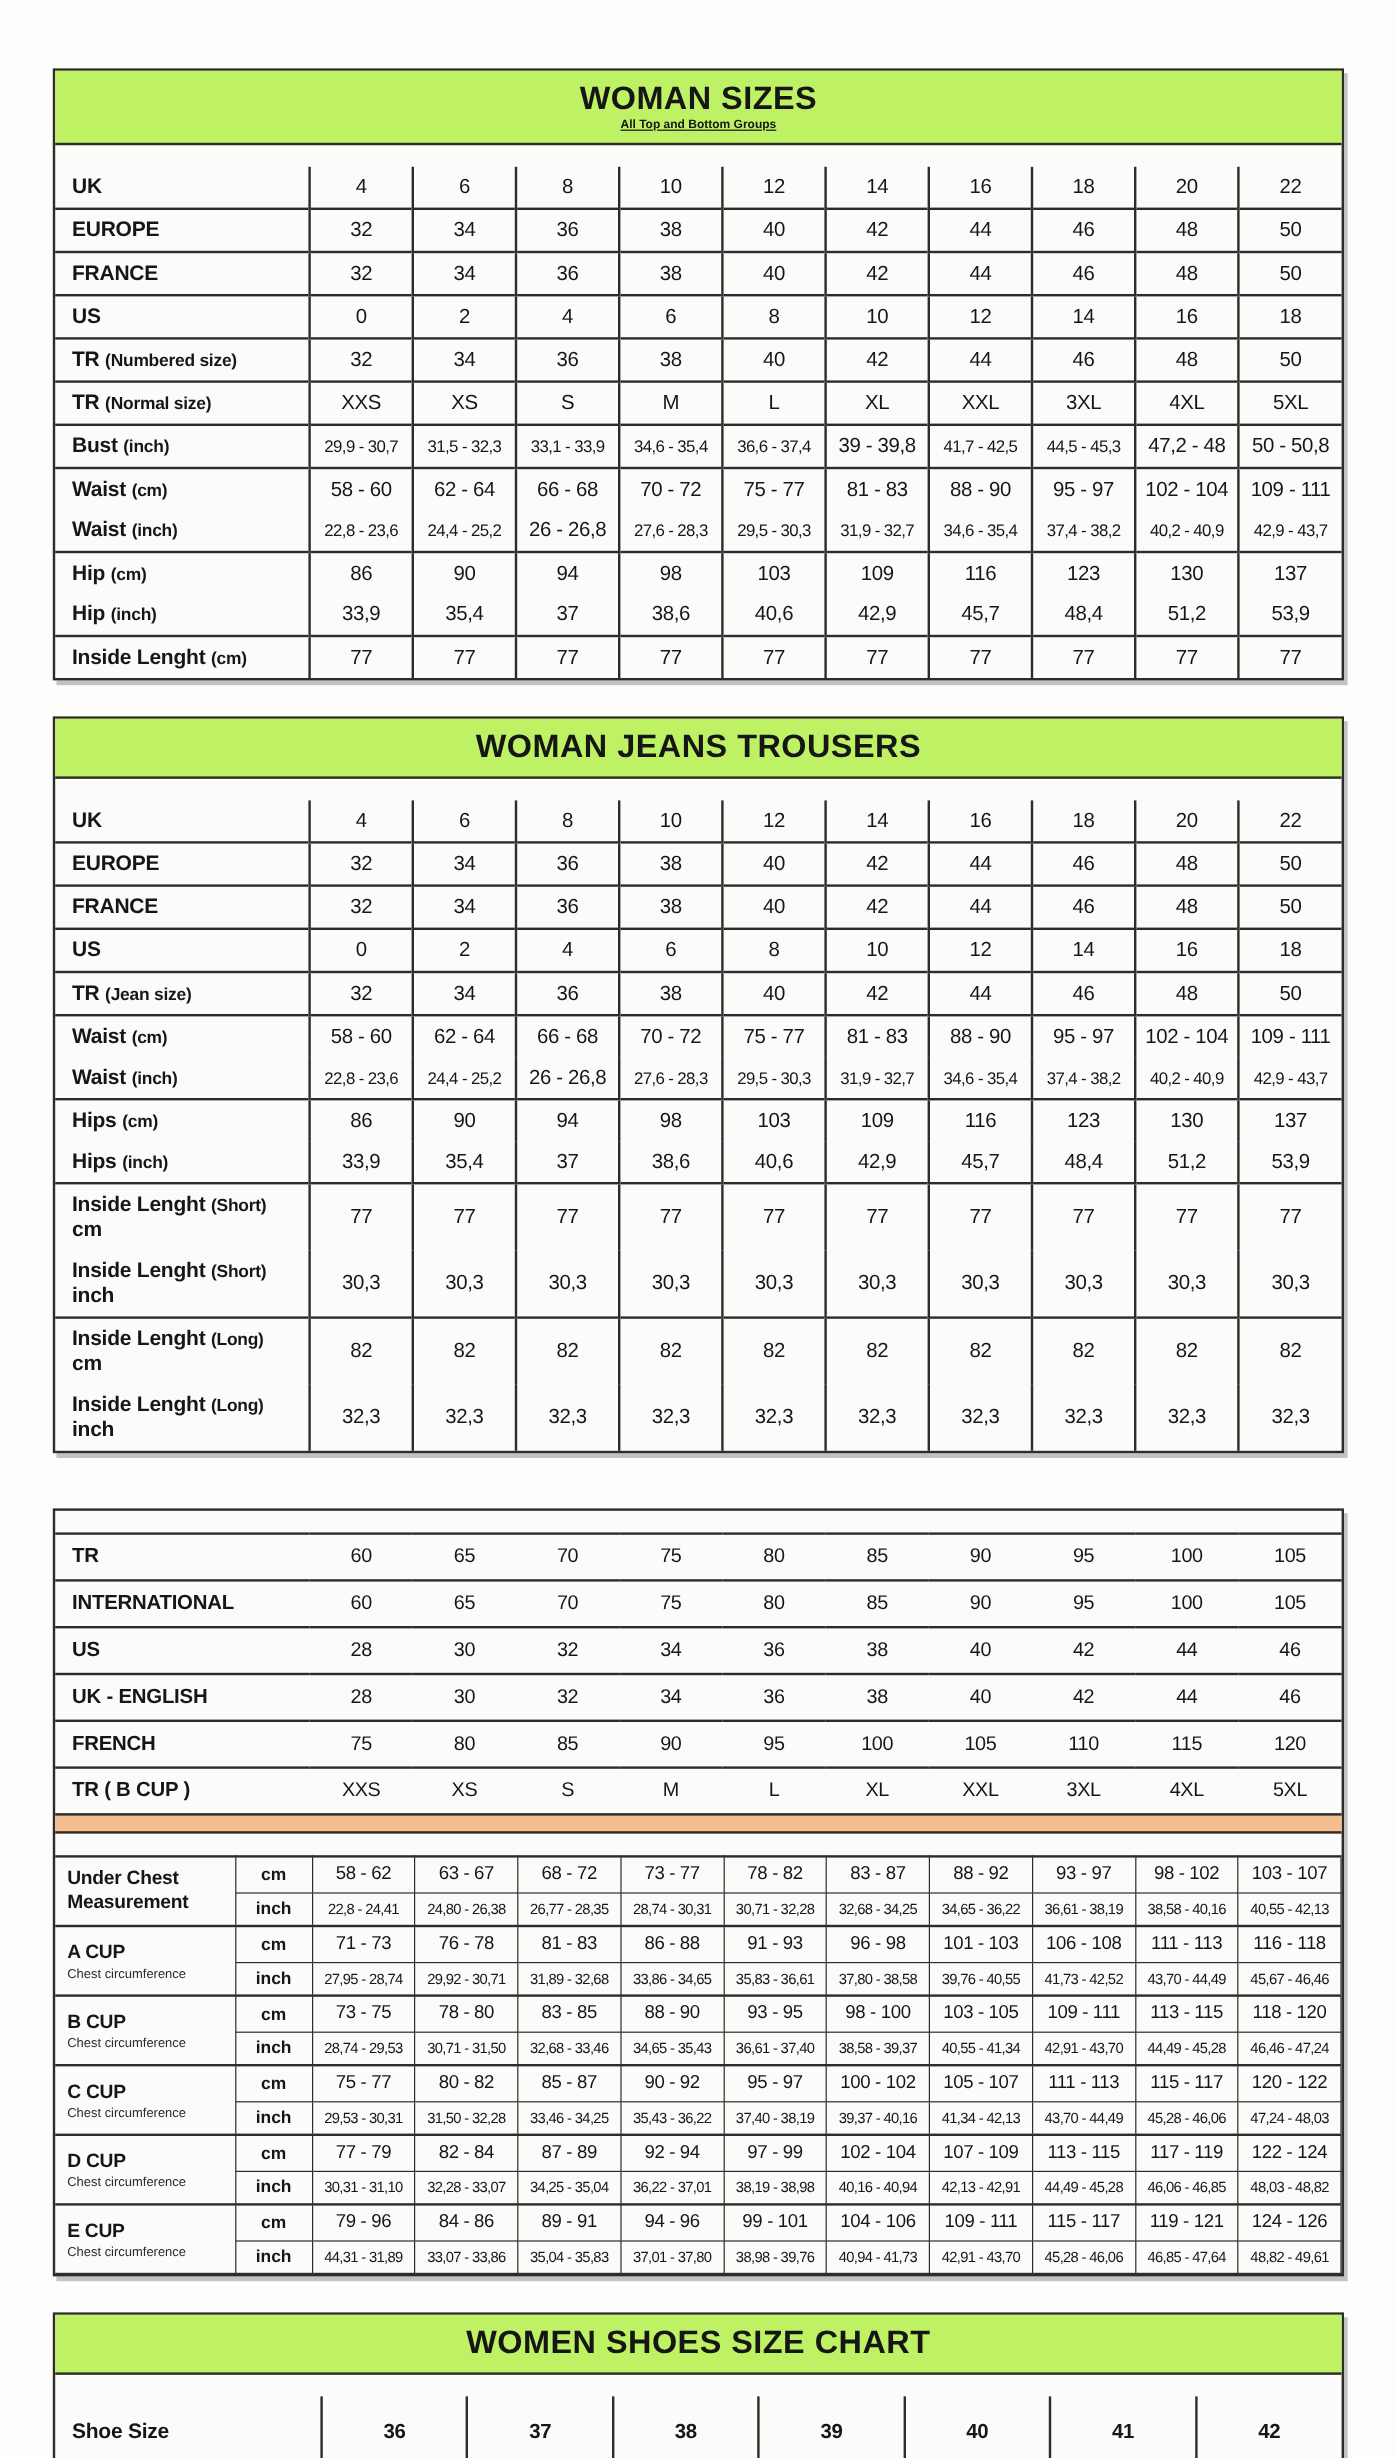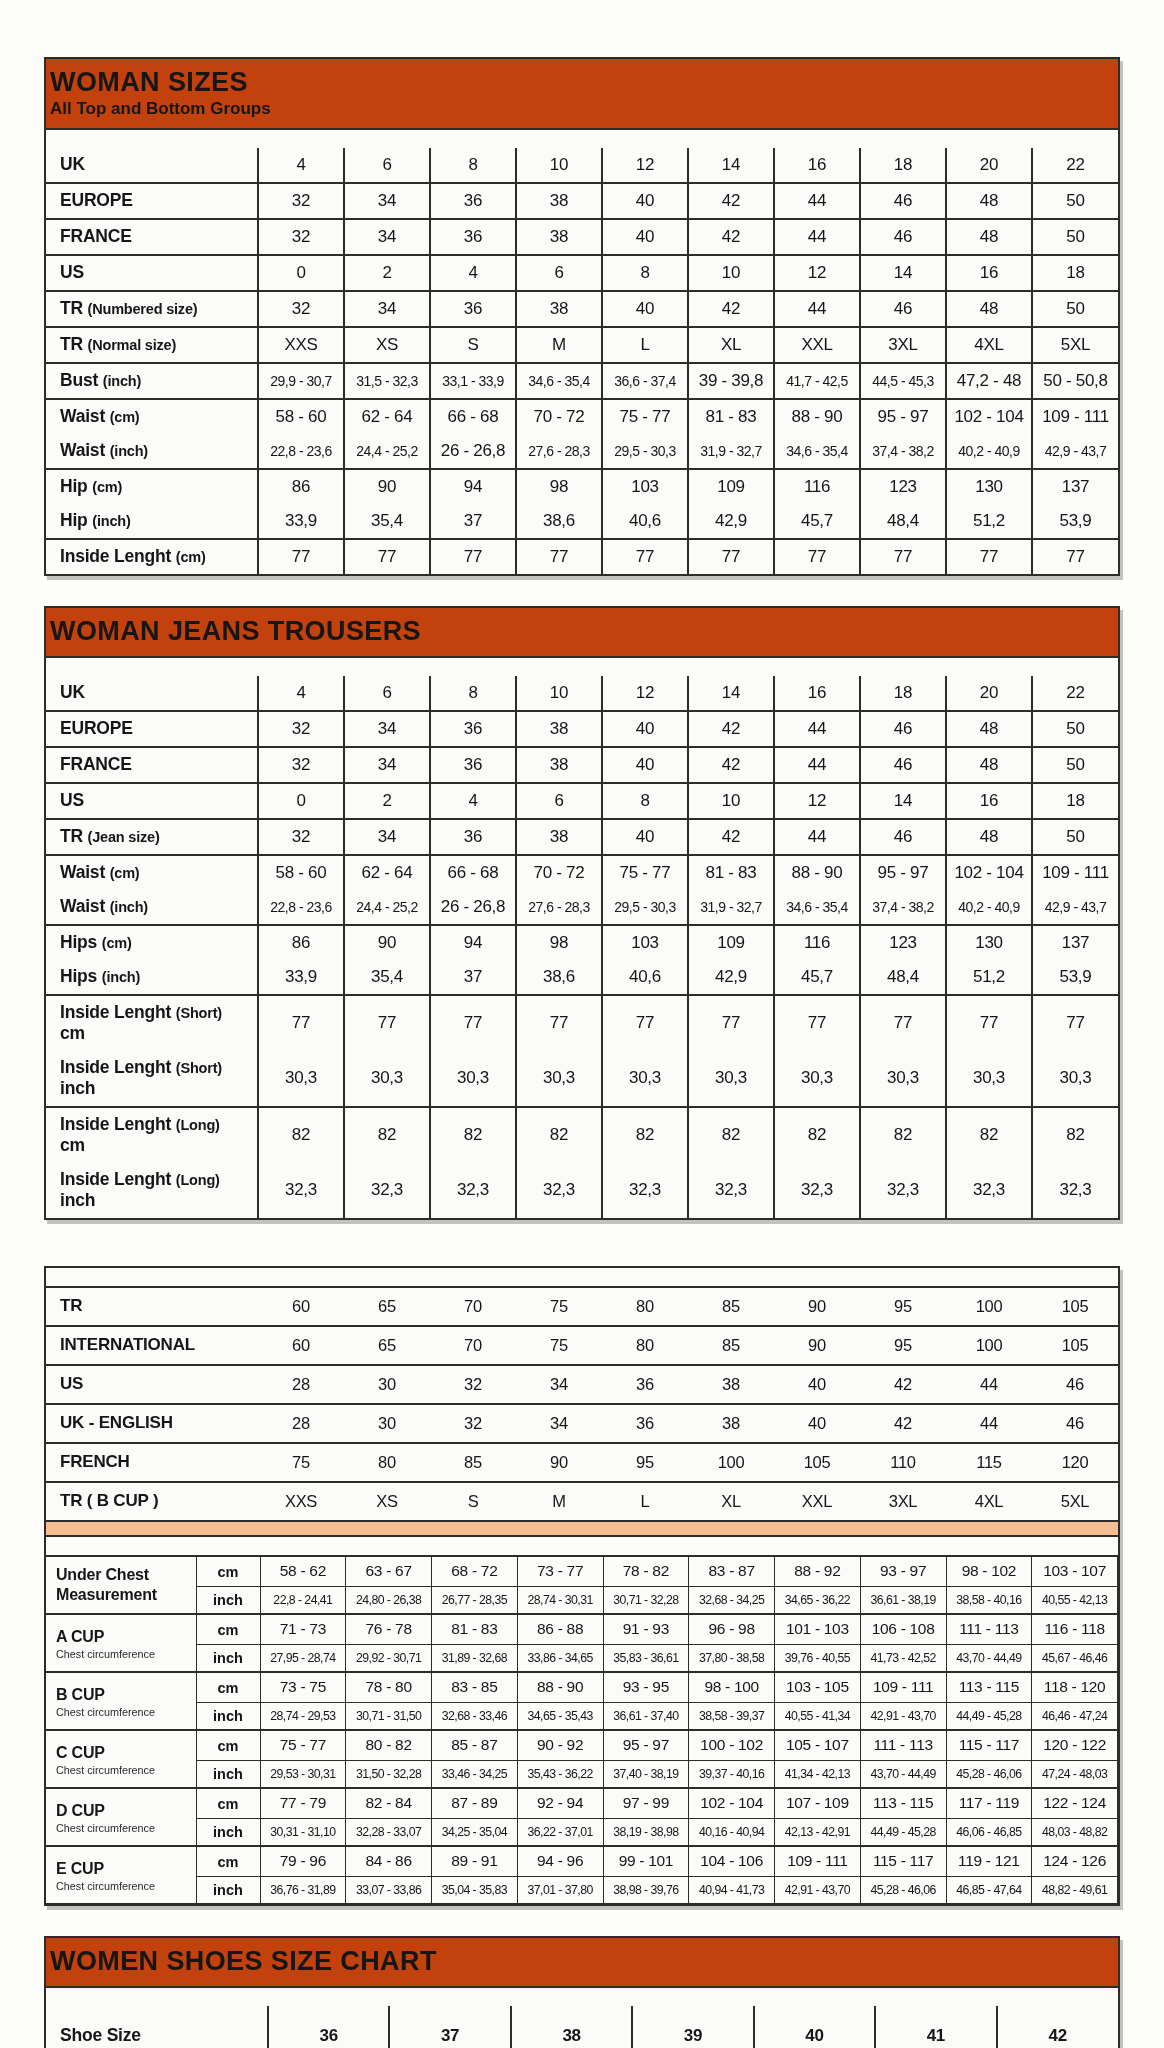--- a/index.html
+++ b/index.html
@@ -12,27 +12,27 @@
     padding: 57px 44px 48px 44px;
   }
   .chart {
     border: 2.5px solid #2e2c2a;
     background: #fbfbfa;
     box-shadow: 3px 4px 0 rgba(60,58,56,0.30);
   }
   .gap-a { margin-bottom: 30px; }
   .gap-b { margin-bottom: 46px; }
   .chart-head {
-    background: #c2410c;
+    background: #bef264;
     border-bottom: 2px solid #2e2c2a;
-    text-align: left;
+    text-align: center;
     padding: 8px 4px 9px 4px;
   }
   .chart-title { font-size: 27px; font-weight: bold; letter-spacing: 0.4px; }
-  .chart-sub { font-size: 17px; font-weight: bold; margin-top: 1px; }
+  .chart-sub { font-size: 10px; font-weight: bold; margin-top: 1px; text-decoration: underline; }
   table { width: 100%; border-collapse: collapse; table-layout: fixed; margin-top: 18px; }
   col.c-lbl { width: 212px; }
   col.c-mlbl { width: 150px; }
   col.c-unit { width: 64px; }
   col.c-shoe-lbl { width: 222px; }
   tbody.grp { border-top: 2.5px solid #2e2c2a; }
   table > tbody:first-of-type { border-top: none; }
   td.lbl {
     font-weight: bold; font-size: 17.5px;
     text-align: left; padding: 6px 8px 7px 14px;
@@ -743,21 +743,21 @@
           <td class="val">94 - 96</td>
           <td class="val">99 - 101</td>
           <td class="val">104 - 106</td>
           <td class="val">109 - 111</td>
           <td class="val">115 - 117</td>
           <td class="val">119 - 121</td>
           <td class="val">124 - 126</td>
         </tr>
         <tr>
           <td class="unit">inch</td>
-          <td class="val vs">36,76 - 31,89</td>
+          <td class="val vs">44,31 - 31,89</td>
           <td class="val vs">33,07 - 33,86</td>
           <td class="val vs">35,04 - 35,83</td>
           <td class="val vs">37,01 - 37,80</td>
           <td class="val vs">38,98 - 39,76</td>
           <td class="val vs">40,94 - 41,73</td>
           <td class="val vs">42,91 - 43,70</td>
           <td class="val vs">45,28 - 46,06</td>
           <td class="val vs">46,85 - 47,64</td>
           <td class="val vs">48,82 - 49,61</td>
         </tr>

